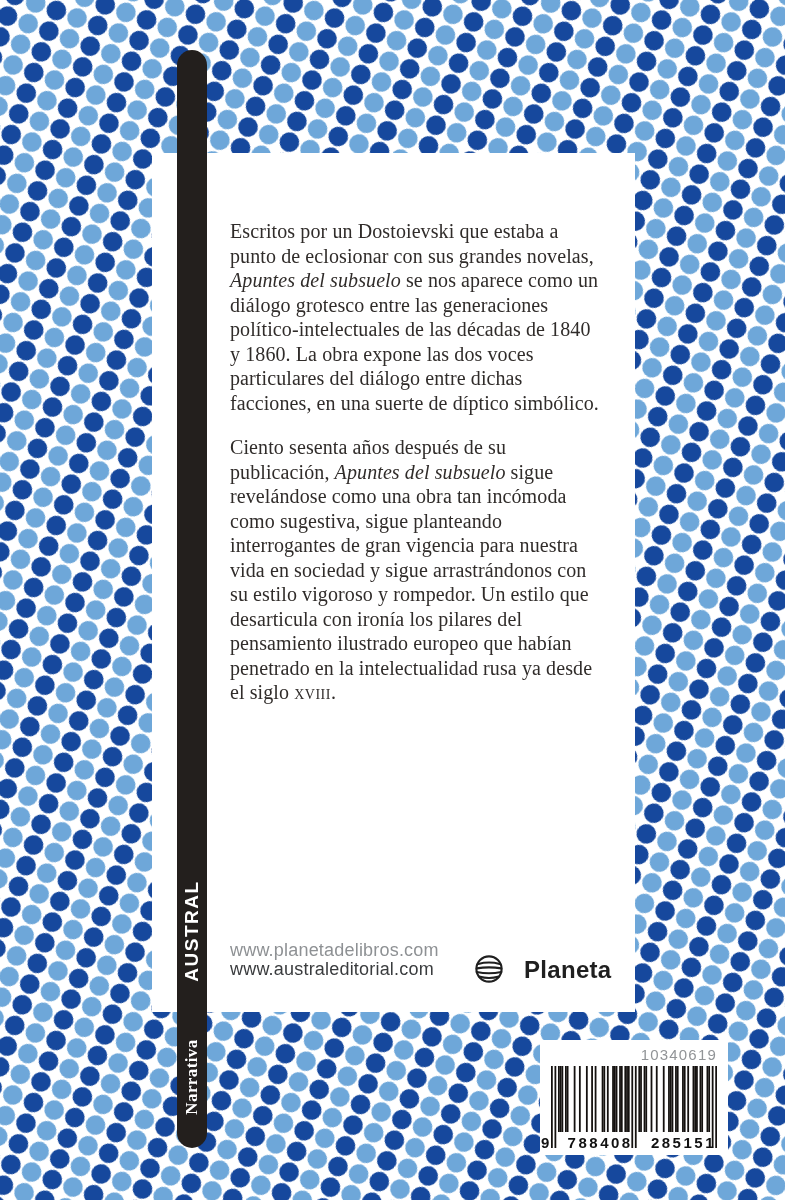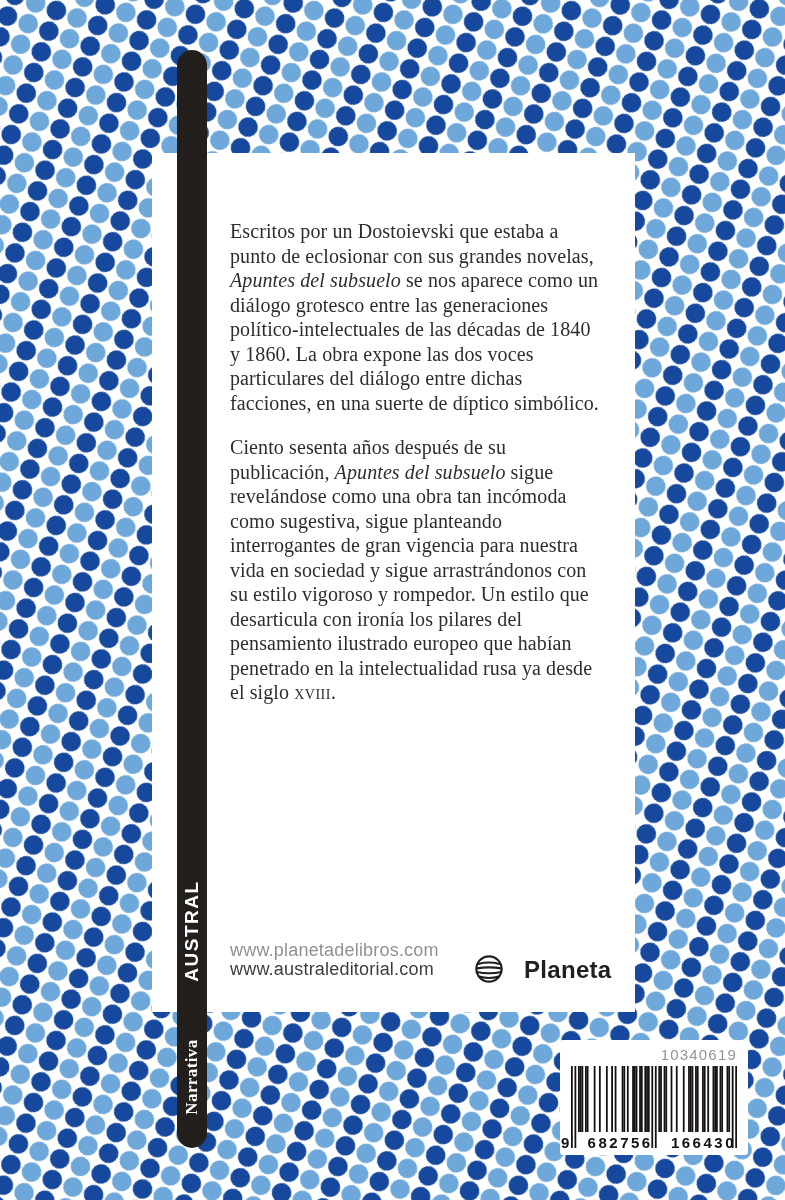--- a/index.html
+++ b/index.html
@@ -38,21 +38,21 @@
   .urls{position:absolute; left:230px; top:941px;
         font-family:"Liberation Sans", sans-serif; font-size:18px; line-height:18.5px;
         letter-spacing:.2px;}
   .url1{color:var(--url-gray);}
   .url2{color:var(--url-dark); font-weight:normal;}
   .logo{position:absolute; left:474px; top:954px; display:flex; align-items:flex-end; gap:20px;
         color:var(--ink);}
   .logo svg{width:30px; height:30px;}
   .logo-text{font-family:"Liberation Sans", sans-serif; font-weight:bold;
              font-size:24px; letter-spacing:.3px;}
-  .barcode-box{position:absolute; left:560px; top:1040px; width:188px; height:115px;
+  .barcode-box{position:absolute; left:540px; top:1040px; width:188px; height:115px;
                background:#fff; border-radius:3px;}
   .bc-ref{position:absolute; top:6px; right:11px; font-family:"Liberation Sans", sans-serif;
           font-size:15px; letter-spacing:1.2px; color:var(--ref-gray);}
   .bc-bars{position:absolute; left:11px; top:26px; width:166px; height:82px;}
   .bc-digits{position:absolute; left:1px; right:12px; top:94px; display:flex;
              justify-content:space-between; font-family:"Liberation Sans", sans-serif;
              font-size:15px; font-weight:bold; color:#111;}
   .bc-digits .grp{letter-spacing:2.5px;}
 </style>
 </head>
@@ -136,17 +136,17 @@
         <rect x="83" y="0" width="1.02" height="66" fill="#14110f"></rect>
         <rect x="85" y="0" width="1.02" height="66" fill="#14110f"></rect>
         <rect x="86" y="0" width="1.02" height="66" fill="#14110f"></rect>
         <rect x="89" y="0" width="1.02" height="66" fill="#14110f"></rect>
         <rect x="90" y="0" width="1.02" height="66" fill="#14110f"></rect>
         <rect x="92" y="0" width="1.02" height="82" fill="#14110f"></rect>
         <rect x="94" y="0" width="1.02" height="82" fill="#14110f"></rect>
       </svg>
     <div class="bc-digits">
       <span>9</span>
-      <span class="grp">682756</span>
-      <span class="grp">166430</span>
+      <span class="grp">788408</span>
+      <span class="grp">285151</span>
     </div>
   </div>
 </div>
 
 </body></html>

